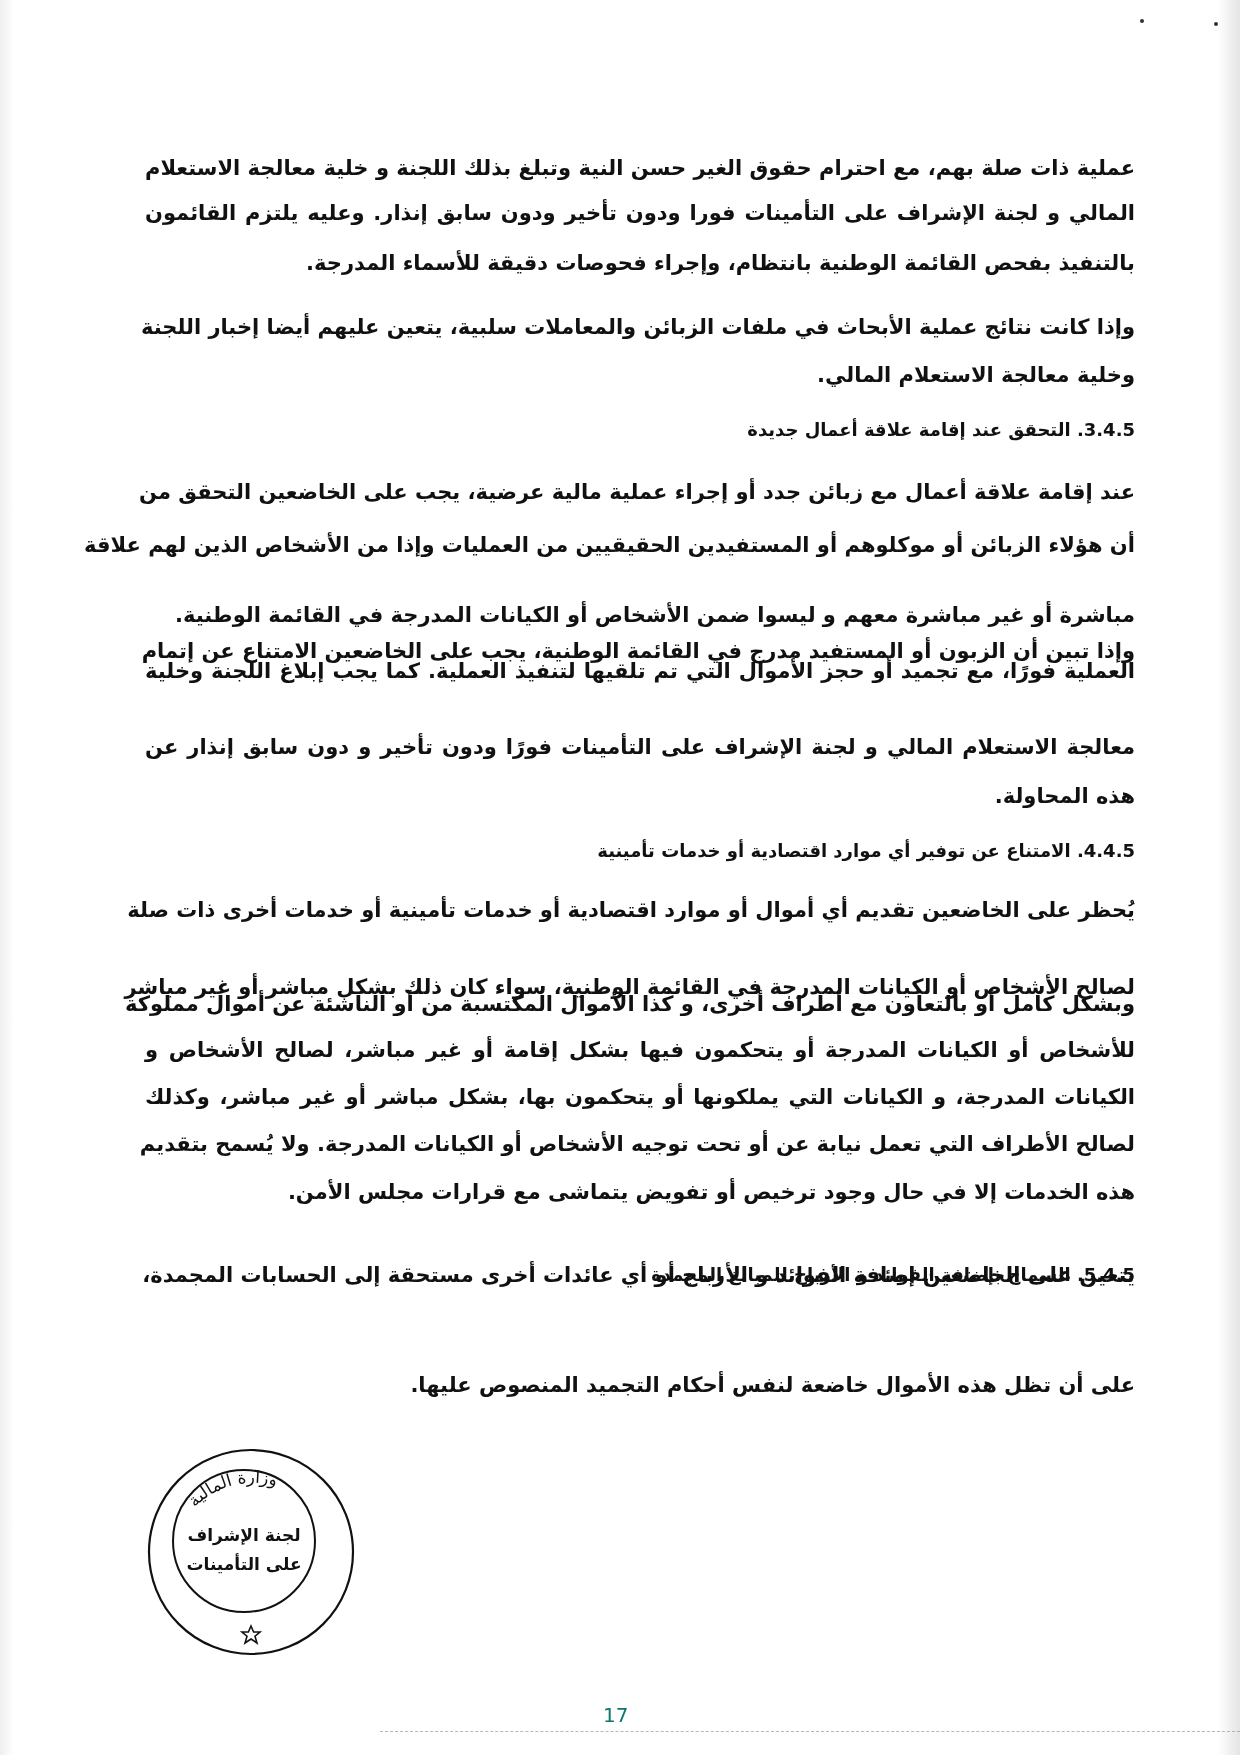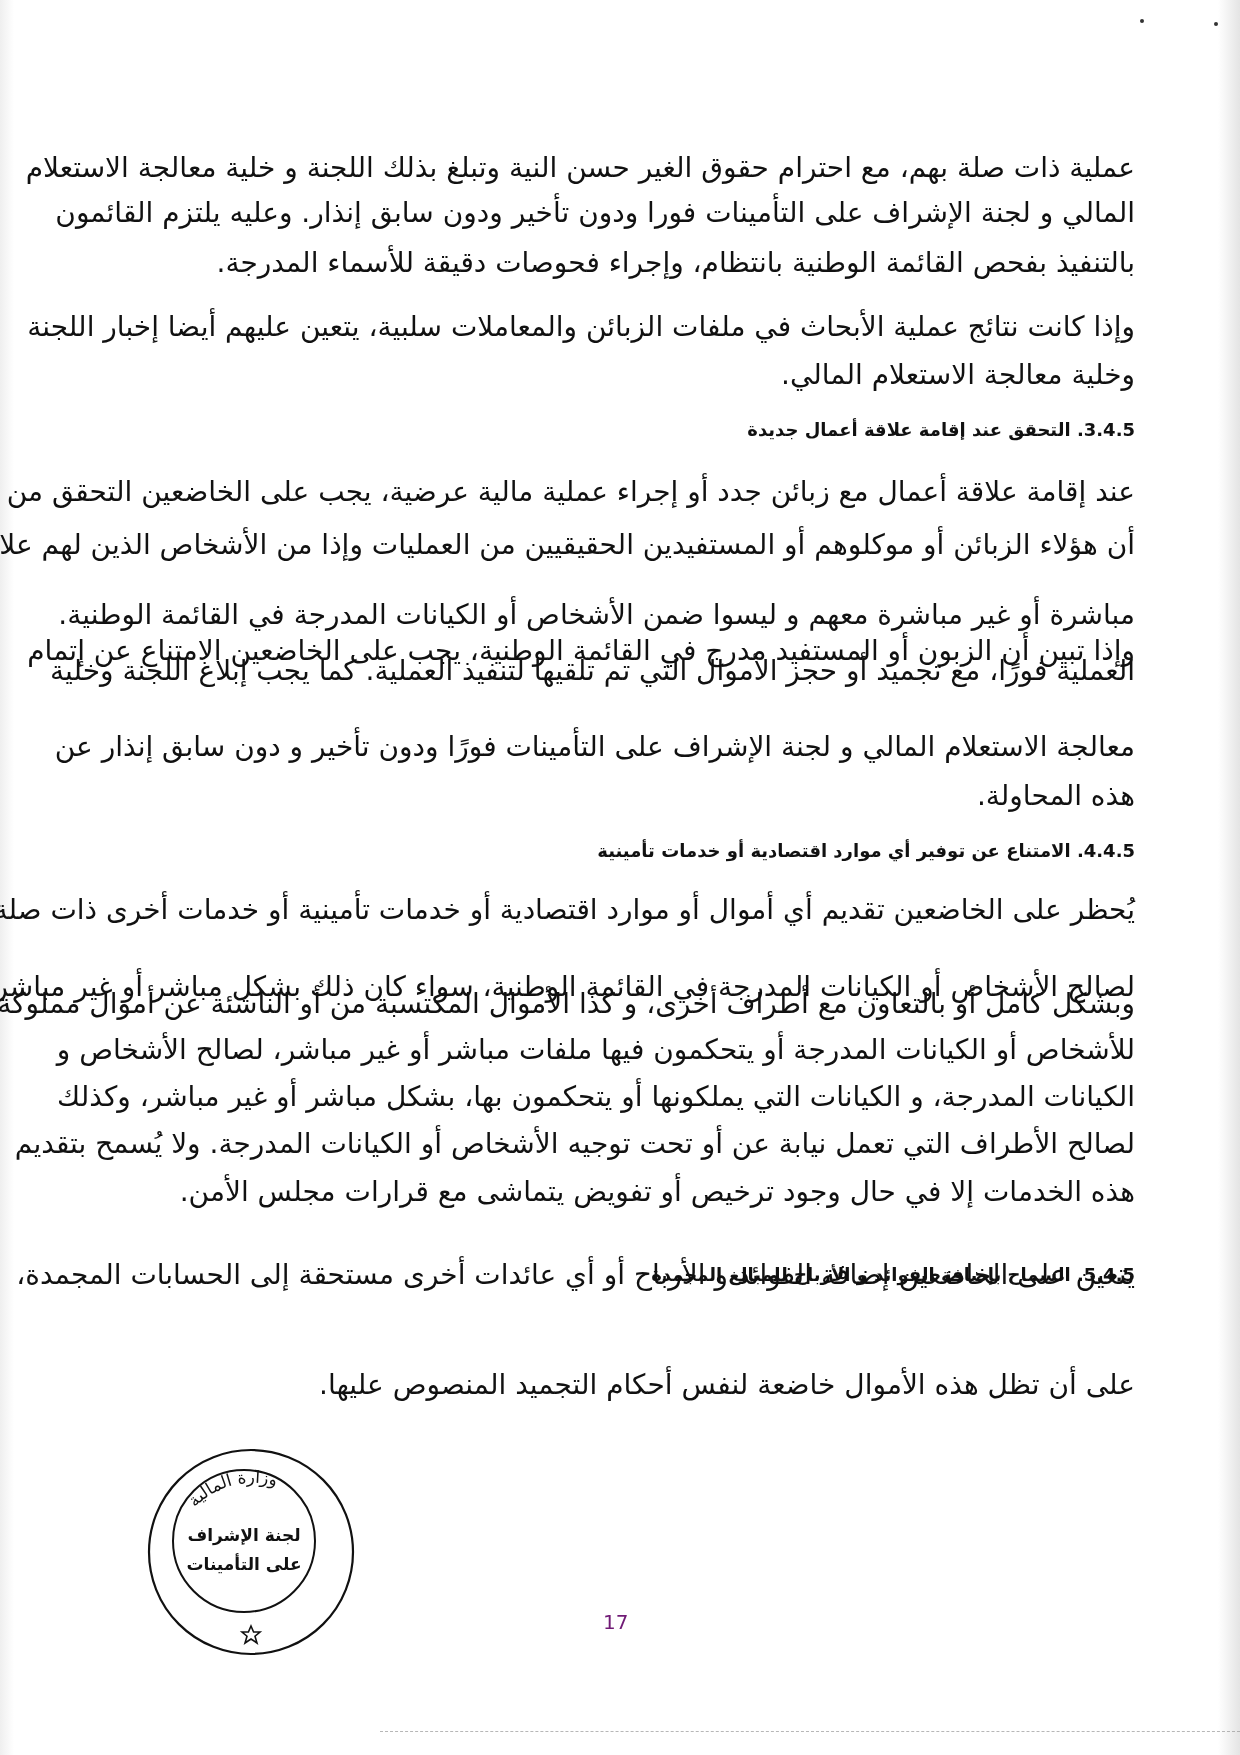--- a/index.html
+++ b/index.html
@@ -14,29 +14,30 @@
     background:linear-gradient(to right, rgba(240,240,240,0), rgba(225,225,225,0.9));
   }
   .left-shade {
     position:absolute; top:0; left:0; width:14px; height:1755px;
     background:linear-gradient(to left, rgba(245,245,245,0), rgba(232,232,232,0.7));
   }
   .speck { position:absolute; width:4px; height:4px; border-radius:50%; background:#333; }
   .line {
     position:absolute; right:105px; left:145px;
     direction:rtl; text-align:justify; text-align-last:justify;
-    font-size:28px; line-height:30px; white-space:nowrap; overflow:visible;
+    font-size:21px; line-height:30px; white-space:nowrap; overflow:visible;
     height:30px;
+    font-weight:bold;
   }
   .line.last { text-align-last:right; }
   .line.heading { font-weight:bold; font-size:18px; text-align-last:right; }
   .stamp { position:absolute; left:145px; top:1446px; width:212px; height:212px; }
   .page-number {
-    position:absolute; left:603px; top:1610px; font-size:20px;
-    font-family:"DejaVu Sans", sans-serif; color:#701a75;text-align:center;
+    position:absolute; left:603px; top:1703px; font-size:20px;
+    font-family:"DejaVu Sans", sans-serif; color:#0f766e;text-align:center;
   }
   .bottom-rule {
     position:absolute; left:380px; right:0; top:1731px; height:0;
     border-top:1px dashed #9a9a9a; opacity:0.7;
   }
 </style>
 </head>
 <body>
 
 <div class="left-shade"></div>
@@ -62,21 +63,21 @@
   <div class="line" style="top:636px;">وإذا تبين أن الزبون أو المستفيد مدرج في القائمة الوطنية، يجب على الخاضعين الامتناع عن إتمام</div>
   <div class="line" style="top:656px;">العملية فورًا، مع تجميد أو حجز الأموال التي تم تلقيها لتنفيذ العملية. كما يجب إبلاغ اللجنة وخلية</div>
   <div class="line" style="top:732px;">معالجة الاستعلام المالي و لجنة الإشراف على التأمينات فورًا ودون تأخير و دون سابق إنذار عن</div>
   <div class="line last" style="top:781px;">هذه المحاولة.</div>
 
   <div class="line heading" style="top:836px;">4.4.5. الامتناع عن توفير أي موارد اقتصادية أو خدمات تأمينية</div>
 
   <div class="line" style="top:895px;">يُحظر على الخاضعين تقديم أي أموال أو موارد اقتصادية أو خدمات تأمينية أو خدمات أخرى ذات صلة</div>
   <div class="line" style="top:972px;">لصالح الأشخاص أو الكيانات المدرجة في القائمة الوطنية، سواء كان ذلك بشكل مباشر أو غير مباشر</div>
   <div class="line" style="top:989px;">وبشكل كامل أو بالتعاون مع أطراف أخرى، و كذا الأموال المكتسبة من أو الناشئة عن أموال مملوكة</div>
-  <div class="line" style="top:1035px;">للأشخاص أو الكيانات المدرجة أو يتحكمون فيها ملفات مباشر أو غير مباشر، لصالح الأشخاص و</div>
+  <div class="line" style="top:1035px;">للأشخاص أو الكيانات المدرجة أو يتحكمون فيها بشكل إقامة أو غير مباشر، لصالح الأشخاص و</div>
   <div class="line" style="top:1082px;">الكيانات المدرجة، و الكيانات التي يملكونها أو يتحكمون بها، بشكل مباشر أو غير مباشر، وكذلك</div>
   <div class="line" style="top:1129px;">لصالح الأطراف التي تعمل نيابة عن أو تحت توجيه الأشخاص أو الكيانات المدرجة. ولا يُسمح بتقديم</div>
   <div class="line last" style="top:1177px;">هذه الخدمات إلا في حال وجود ترخيص أو تفويض يتماشى مع قرارات مجلس الأمن.</div>
 
   <div class="line heading" style="top:1260px;">5.4.5. السماح بإضافة الفوائد و الأرباح للمبالغ المجمدة</div>
 
   <div class="line" style="top:1260px;">يتعين على الخاضعين إضافة الفوائد و الأرباح أو أي عائدات أخرى مستحقة إلى الحسابات المجمدة،</div>
   <div class="line last" style="top:1370px;">على أن تظل هذه الأموال خاضعة لنفس أحكام التجميد المنصوص عليها.</div>
 </div>
 

